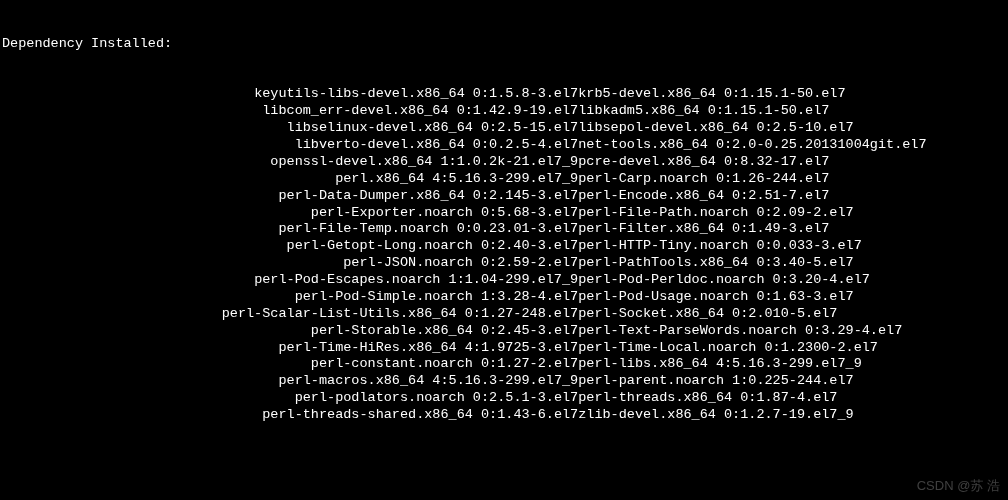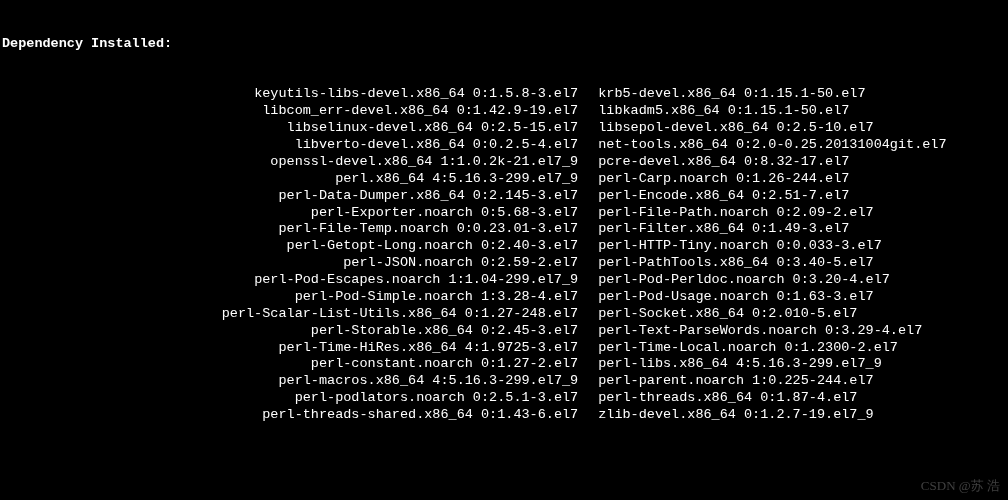--- a/index.html
+++ b/index.html
@@ -14,41 +14,39 @@
     height: 500px;
     overflow: hidden;
     position: relative;
   }
   .terminal {
     padding: 2px 0 0 2px;
     white-space: pre;
   }
   .section-header {
     margin: 0;
-    font-weight: bold;
   }
   .pkg-row {
     display: flex;
     text-align: right;
   }
   .col-left {
     width: 560px;
     padding-left: 2ch;
     white-space: pre;
   }
   .col-right {
     white-space: pre;
-    margin-left: 20px;
   }
   .watermark {
     position: absolute;
     right: 8px;
     bottom: 6px;
     color: rgba(180,180,180,0.35);
-    font-family: Liberation Serif, serif;
+    font-family: Liberation Sans, sans-serif;
     font-size: 13px;
     pointer-events: none;
   }
 </style>
 </head>
 <body>
 
 <div class="terminal">
   <div class="section-header">Dependency Installed:</div>
   <div id="installed-list"><div class="pkg-row"><span class="col-left">keyutils-libs-devel.x86_64 0:1.5.8-3.el7</span><span class="col-right">krb5-devel.x86_64 0:1.15.1-50.el7</span></div><div class="pkg-row"><span class="col-left">libcom_err-devel.x86_64 0:1.42.9-19.el7</span><span class="col-right">libkadm5.x86_64 0:1.15.1-50.el7</span></div><div class="pkg-row"><span class="col-left">libselinux-devel.x86_64 0:2.5-15.el7</span><span class="col-right">libsepol-devel.x86_64 0:2.5-10.el7</span></div><div class="pkg-row"><span class="col-left">libverto-devel.x86_64 0:0.2.5-4.el7</span><span class="col-right">net-tools.x86_64 0:2.0-0.25.20131004git.el7</span></div><div class="pkg-row"><span class="col-left">openssl-devel.x86_64 1:1.0.2k-21.el7_9</span><span class="col-right">pcre-devel.x86_64 0:8.32-17.el7</span></div><div class="pkg-row"><span class="col-left">perl.x86_64 4:5.16.3-299.el7_9</span><span class="col-right">perl-Carp.noarch 0:1.26-244.el7</span></div><div class="pkg-row"><span class="col-left">perl-Data-Dumper.x86_64 0:2.145-3.el7</span><span class="col-right">perl-Encode.x86_64 0:2.51-7.el7</span></div><div class="pkg-row"><span class="col-left">perl-Exporter.noarch 0:5.68-3.el7</span><span class="col-right">perl-File-Path.noarch 0:2.09-2.el7</span></div><div class="pkg-row"><span class="col-left">perl-File-Temp.noarch 0:0.23.01-3.el7</span><span class="col-right">perl-Filter.x86_64 0:1.49-3.el7</span></div><div class="pkg-row"><span class="col-left">perl-Getopt-Long.noarch 0:2.40-3.el7</span><span class="col-right">perl-HTTP-Tiny.noarch 0:0.033-3.el7</span></div><div class="pkg-row"><span class="col-left">perl-JSON.noarch 0:2.59-2.el7</span><span class="col-right">perl-PathTools.x86_64 0:3.40-5.el7</span></div><div class="pkg-row"><span class="col-left">perl-Pod-Escapes.noarch 1:1.04-299.el7_9</span><span class="col-right">perl-Pod-Perldoc.noarch 0:3.20-4.el7</span></div><div class="pkg-row"><span class="col-left">perl-Pod-Simple.noarch 1:3.28-4.el7</span><span class="col-right">perl-Pod-Usage.noarch 0:1.63-3.el7</span></div><div class="pkg-row"><span class="col-left">perl-Scalar-List-Utils.x86_64 0:1.27-248.el7</span><span class="col-right">perl-Socket.x86_64 0:2.010-5.el7</span></div><div class="pkg-row"><span class="col-left">perl-Storable.x86_64 0:2.45-3.el7</span><span class="col-right">perl-Text-ParseWords.noarch 0:3.29-4.el7</span></div><div class="pkg-row"><span class="col-left">perl-Time-HiRes.x86_64 4:1.9725-3.el7</span><span class="col-right">perl-Time-Local.noarch 0:1.2300-2.el7</span></div><div class="pkg-row"><span class="col-left">perl-constant.noarch 0:1.27-2.el7</span><span class="col-right">perl-libs.x86_64 4:5.16.3-299.el7_9</span></div><div class="pkg-row"><span class="col-left">perl-macros.x86_64 4:5.16.3-299.el7_9</span><span class="col-right">perl-parent.noarch 1:0.225-244.el7</span></div><div class="pkg-row"><span class="col-left">perl-podlators.noarch 0:2.5.1-3.el7</span><span class="col-right">perl-threads.x86_64 0:1.87-4.el7</span></div><div class="pkg-row"><span class="col-left">perl-threads-shared.x86_64 0:1.43-6.el7</span><span class="col-right">zlib-devel.x86_64 0:1.2.7-19.el7_9</span></div></div>

